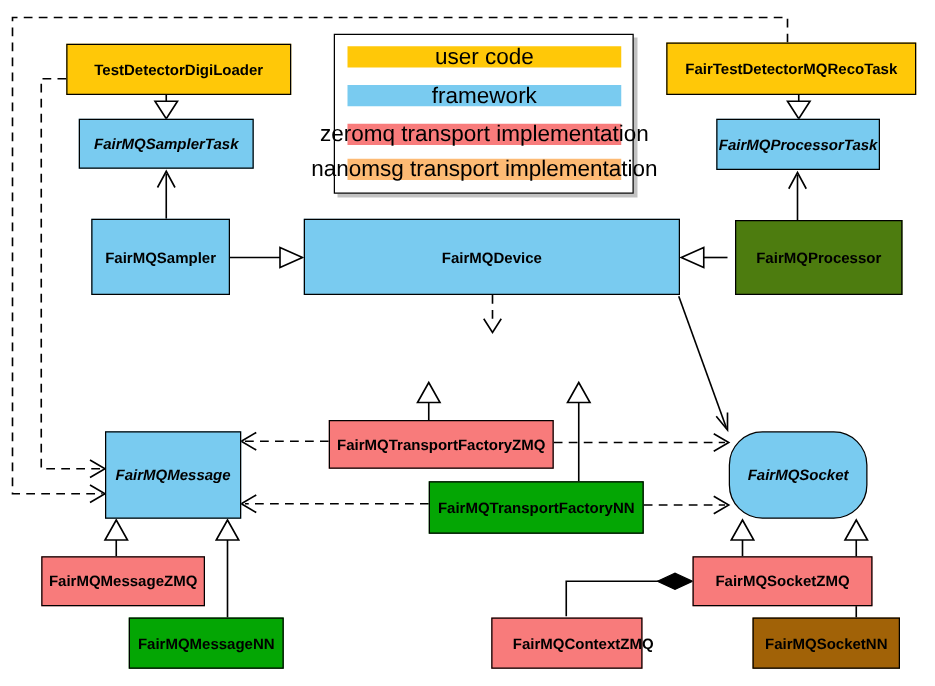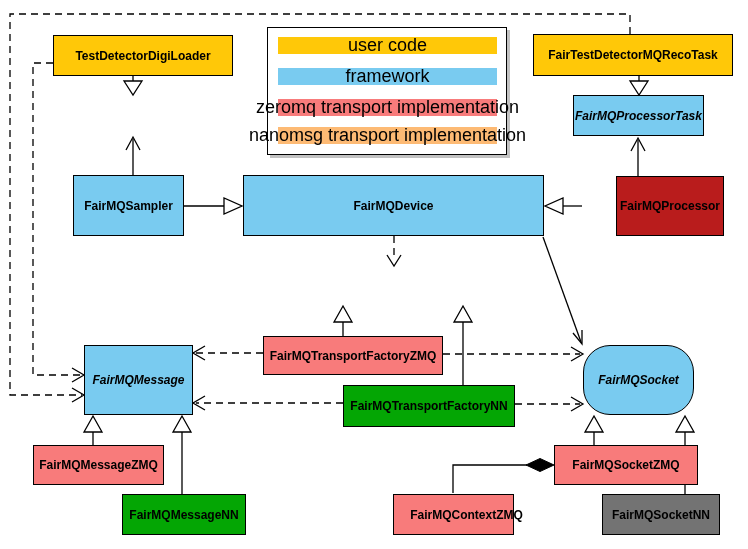--- a/index.html
+++ b/index.html
@@ -139,41 +139,42 @@
     <div class="legend-row" style="top: 9px; background: rgb(255, 200, 8);">user code</div>
     <div class="legend-row" style="top: 40px; background: rgb(121, 203, 240);">framework</div>
     <div class="legend-row" style="top: 71px; background: rgb(248, 123, 123);">zeromq transport implementation</div>
     <div class="legend-row" style="top: 99px; background: #fdba74;">nanomsg transport implementation</div>
   </div>
 
   <div class="node" style="left: 53px; top: 35px; width: 180px; height: 41px; background: rgb(255, 200, 8);">TestDetectorDigiLoader</div>
 
   <div class="node" style="left: 533px; top: 34px; width: 200px; height: 42px; background: rgb(255, 200, 8);">FairTestDetectorMQRecoTask</div>
 
+  <div class="node abstract" style="left: 63px; top: 95px; width: 140px; height: 40px; background: rgb(121, 203, 240);">FairMQSamplerTask</div>
 
   <div class="node abstract" style="left: 573px; top: 95px; width: 131px; height: 41px; background: rgb(121, 203, 240);">FairMQProcessorTask</div>
 
   <div class="node" style="left: 73px; top: 175px; width: 111px; height: 61px; background: rgb(121, 203, 240);">FairMQSampler</div>
 
   <div class="node" style="left: 243px; top: 175px; width: 301px; height: 61px; background: rgb(121, 203, 240);">FairMQDevice</div>
 
-  <div class="node" style="left: 616px; top: 176px; width: 108px; height: 60px; background: #b91c1c;">FairMQProcessor</div>
+  <div class="node" style="left: 588px; top: 176px; width: 134px; height: 60px; background: #4d7c0f;">FairMQProcessor</div>
 
 
   <div class="node" style="left: 263px; top: 336px; width: 180px; height: 39px; background: rgb(248, 123, 123);">FairMQTransportFactoryZMQ</div>
 
   <div class="node" style="left: 343px; top: 385px; width: 172px; height: 42px; background: rgb(4, 166, 4);">FairMQTransportFactoryNN</div>
 
   <div class="node abstract" style="left: 84px; top: 345px; width: 109px; height: 70px; background: rgb(121, 203, 240);">FairMQMessage</div>
 
   <div class="node abstract" style="left: 583px; top: 345px; width: 111px; height: 70px; background: rgb(121, 203, 240); border-radius: 27px;">FairMQSocket</div>
 
   <div class="node" style="left: 33px; top: 445px; width: 131px; height: 40px; background: rgb(248, 123, 123);">FairMQMessageZMQ</div>
 
-  <div class="node" style="left: 103px; top: 494px; width: 124px; height: 41px; background: rgb(4, 166, 4); margin-left: 19px;">FairMQMessageNN</div>
+  <div class="node" style="left: 103px; top: 494px; width: 124px; height: 41px; background: rgb(4, 166, 4);">FairMQMessageNN</div>
 
   <div class="node" style="left: 554px; top: 445px; width: 144px; height: 40px; background: rgb(248, 123, 123);">FairMQSocketZMQ</div>
 
-  <div class="node" style="left: 602px; top: 494px; width: 118px; height: 41px; background: #737373;">FairMQSocketNN</div>
+  <div class="node" style="left: 602px; top: 494px; width: 118px; height: 41px; background: #a16207;">FairMQSocketNN</div>
 
   <div class="node" style="left: 393px; top: 494px; width: 121px; height: 41px; background: rgb(248, 123, 123); padding-left: 26px;">FairMQContextZMQ</div>
 
 </div>
 
 </body></html>

